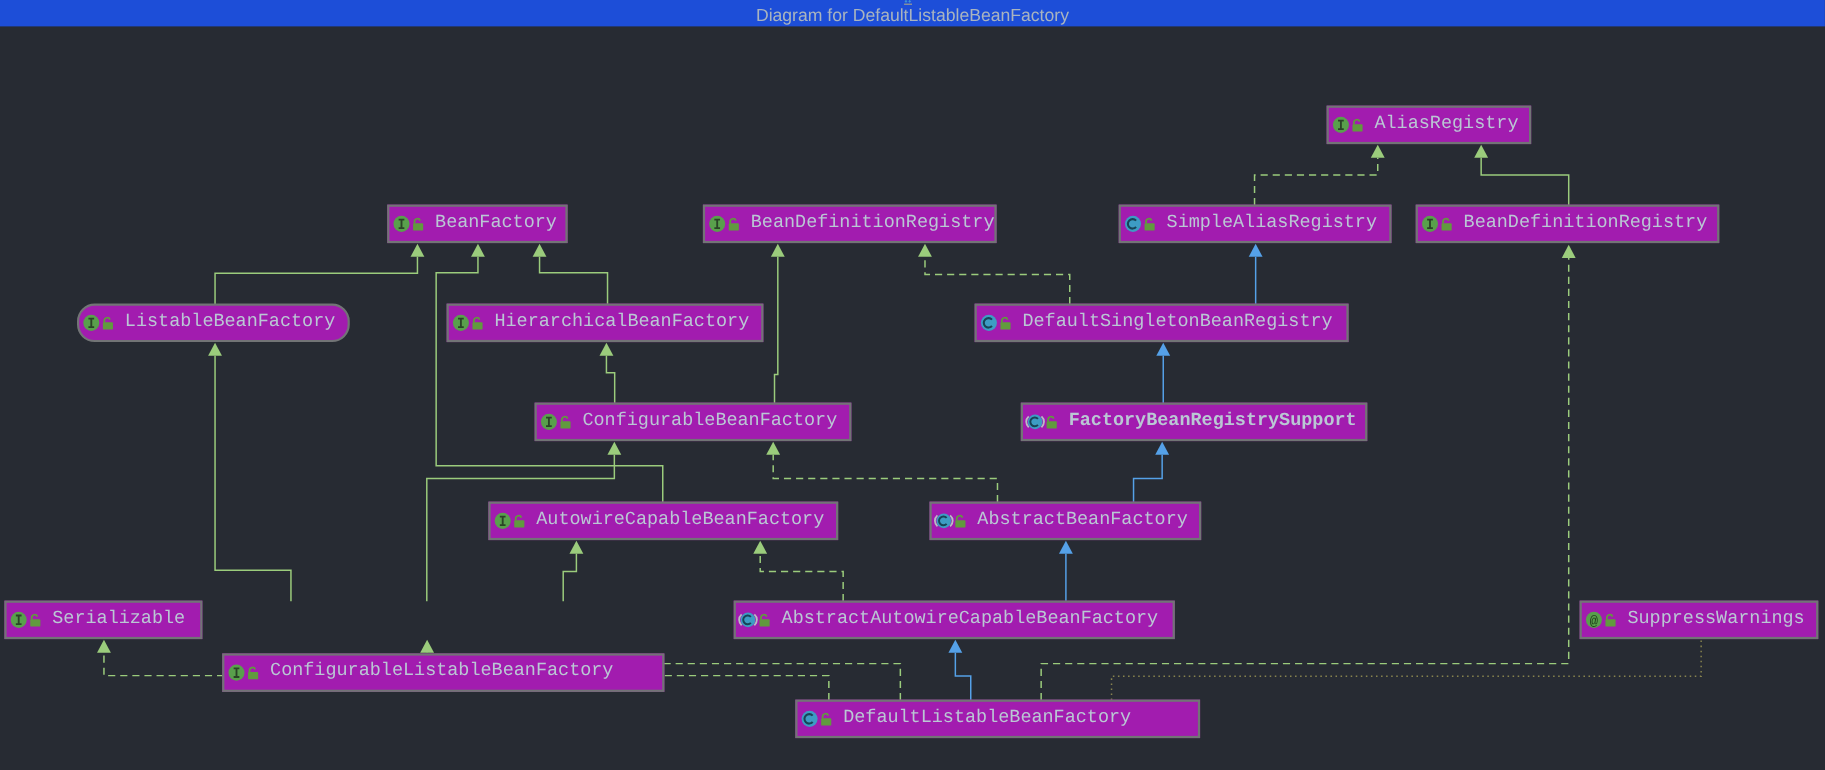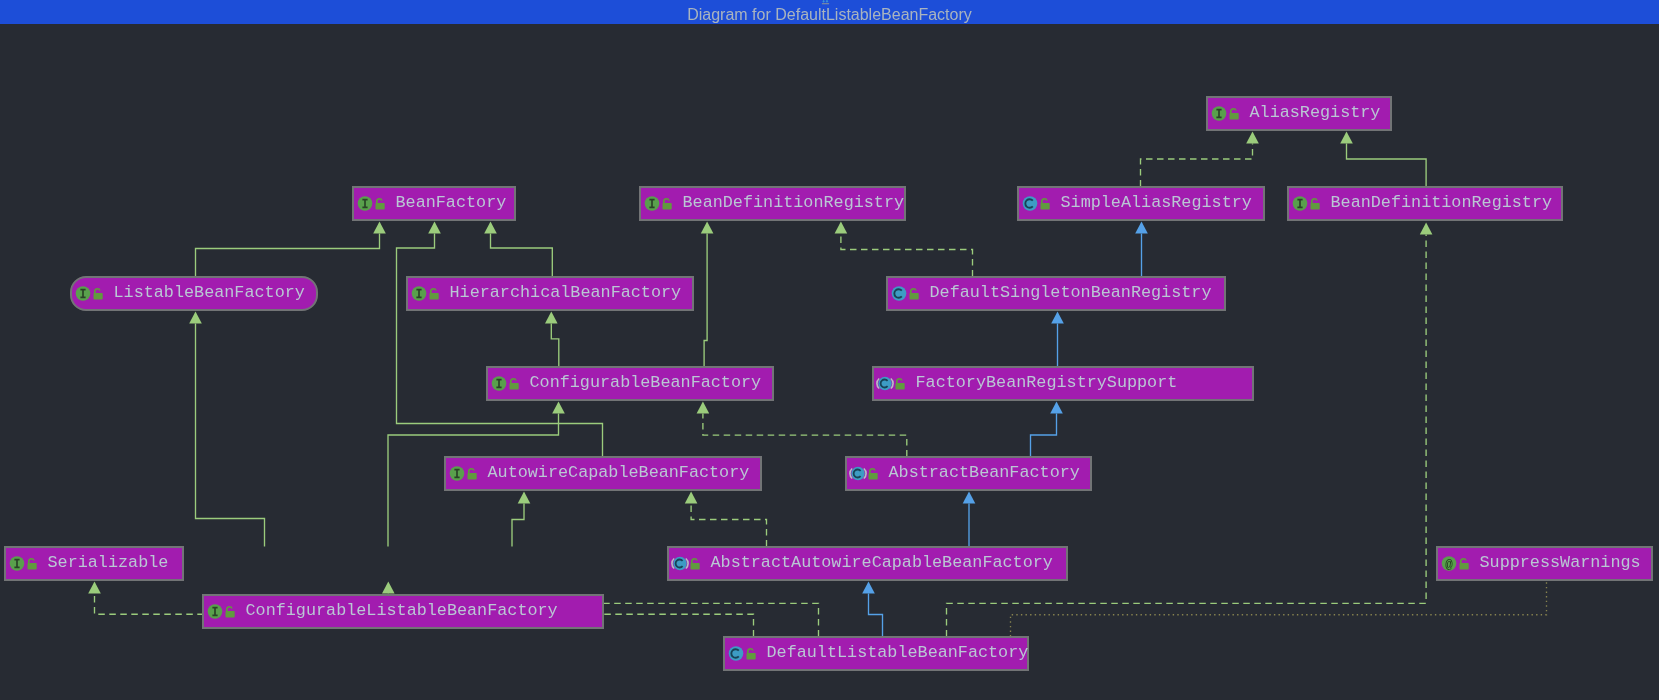--- a/index.html
+++ b/index.html
@@ -144,21 +144,21 @@
   </div>
 <div class="node" style="left:486px;top:366px;width:288px;">
     <svg class="ic" width="40" height="31" viewBox="0 0 40 31">
       <circle cx="10" cy="15.5" r="7.3" fill="#59a04c"></circle>
       <path d="M7.4,11.6 H12.6 M10,11.6 V19.4 M7.4,19.4 H12.6" stroke="#2a4426" stroke-width="1.7" fill="none"></path>
       <path d="M21.8,15.2 v-1.7 a2.7,2.7 0 0 1 5.2,-1.0" fill="none" stroke="#619a3e" stroke-width="1.6"></path>
       <rect x="20.5" y="15" width="9.2" height="6.6" rx="0.8" fill="#619a3e"></rect>
     </svg>
     <span>ConfigurableBeanFactory</span>
   </div>
-<div class="node" style="left:872px;top:366px;width:382px;">
+<div class="node" style="left:928px;top:366px;width:315px;font-weight:bold;">
     <svg class="ic" width="40" height="31" viewBox="0 0 40 31">
       <path d="M4.2,10.5 a6.6,6.6 0 0 0 0,10" fill="none" stroke="#b9bfc3" stroke-width="1.6"></path>
       <path d="M15.8,10.5 a6.6,6.6 0 0 1 0,10" fill="none" stroke="#b9bfc3" stroke-width="1.6"></path>
       <circle cx="10" cy="15.5" r="6.7" fill="#3d9cc4"></circle>
       <path d="M12.6,12.8 a4,4 0 1 0 0,5.4" fill="none" stroke="#174457" stroke-width="1.8"></path>
       <path d="M21.8,15.2 v-1.7 a2.7,2.7 0 0 1 5.2,-1.0" fill="none" stroke="#619a3e" stroke-width="1.6"></path>
       <rect x="20.5" y="15" width="9.2" height="6.6" rx="0.8" fill="#619a3e"></rect>
     </svg>
     <span>FactoryBeanRegistrySupport</span>
   </div>
@@ -213,21 +213,21 @@
   </div>
 <div class="node" style="left:1436px;top:546px;width:217px;">
     <svg class="ic" width="40" height="31" viewBox="0 0 40 31">
       <circle cx="10" cy="15.5" r="7.3" fill="#59a04c"></circle>
       <text x="10" y="19.8" font-family="Liberation Mono, monospace" font-size="12.5" fill="#21401d" text-anchor="middle">@</text>
       <path d="M21.8,15.2 v-1.7 a2.7,2.7 0 0 1 5.2,-1.0" fill="none" stroke="#619a3e" stroke-width="1.6"></path>
       <rect x="20.5" y="15" width="9.2" height="6.6" rx="0.8" fill="#619a3e"></rect>
     </svg>
     <span>SuppressWarnings</span>
   </div>
-<div class="node" style="left:723px;top:636px;width:306px;padding-left:10px;">
+<div class="node" style="left:723px;top:636px;width:368px;padding-left:10px;">
     <svg class="ic" width="40" height="31" viewBox="0 0 40 31">
       <circle cx="10" cy="15.5" r="7.3" fill="#3d9cc4"></circle>
       <path d="M12.8,12.6 a4.3,4.3 0 1 0 0,5.8" fill="none" stroke="#174457" stroke-width="1.9"></path>
       <path d="M21.8,15.2 v-1.7 a2.7,2.7 0 0 1 5.2,-1.0" fill="none" stroke="#619a3e" stroke-width="1.6"></path>
       <rect x="20.5" y="15" width="9.2" height="6.6" rx="0.8" fill="#619a3e"></rect>
     </svg>
     <span>DefaultListableBeanFactory</span>
   </div>
 
 </body></html>

